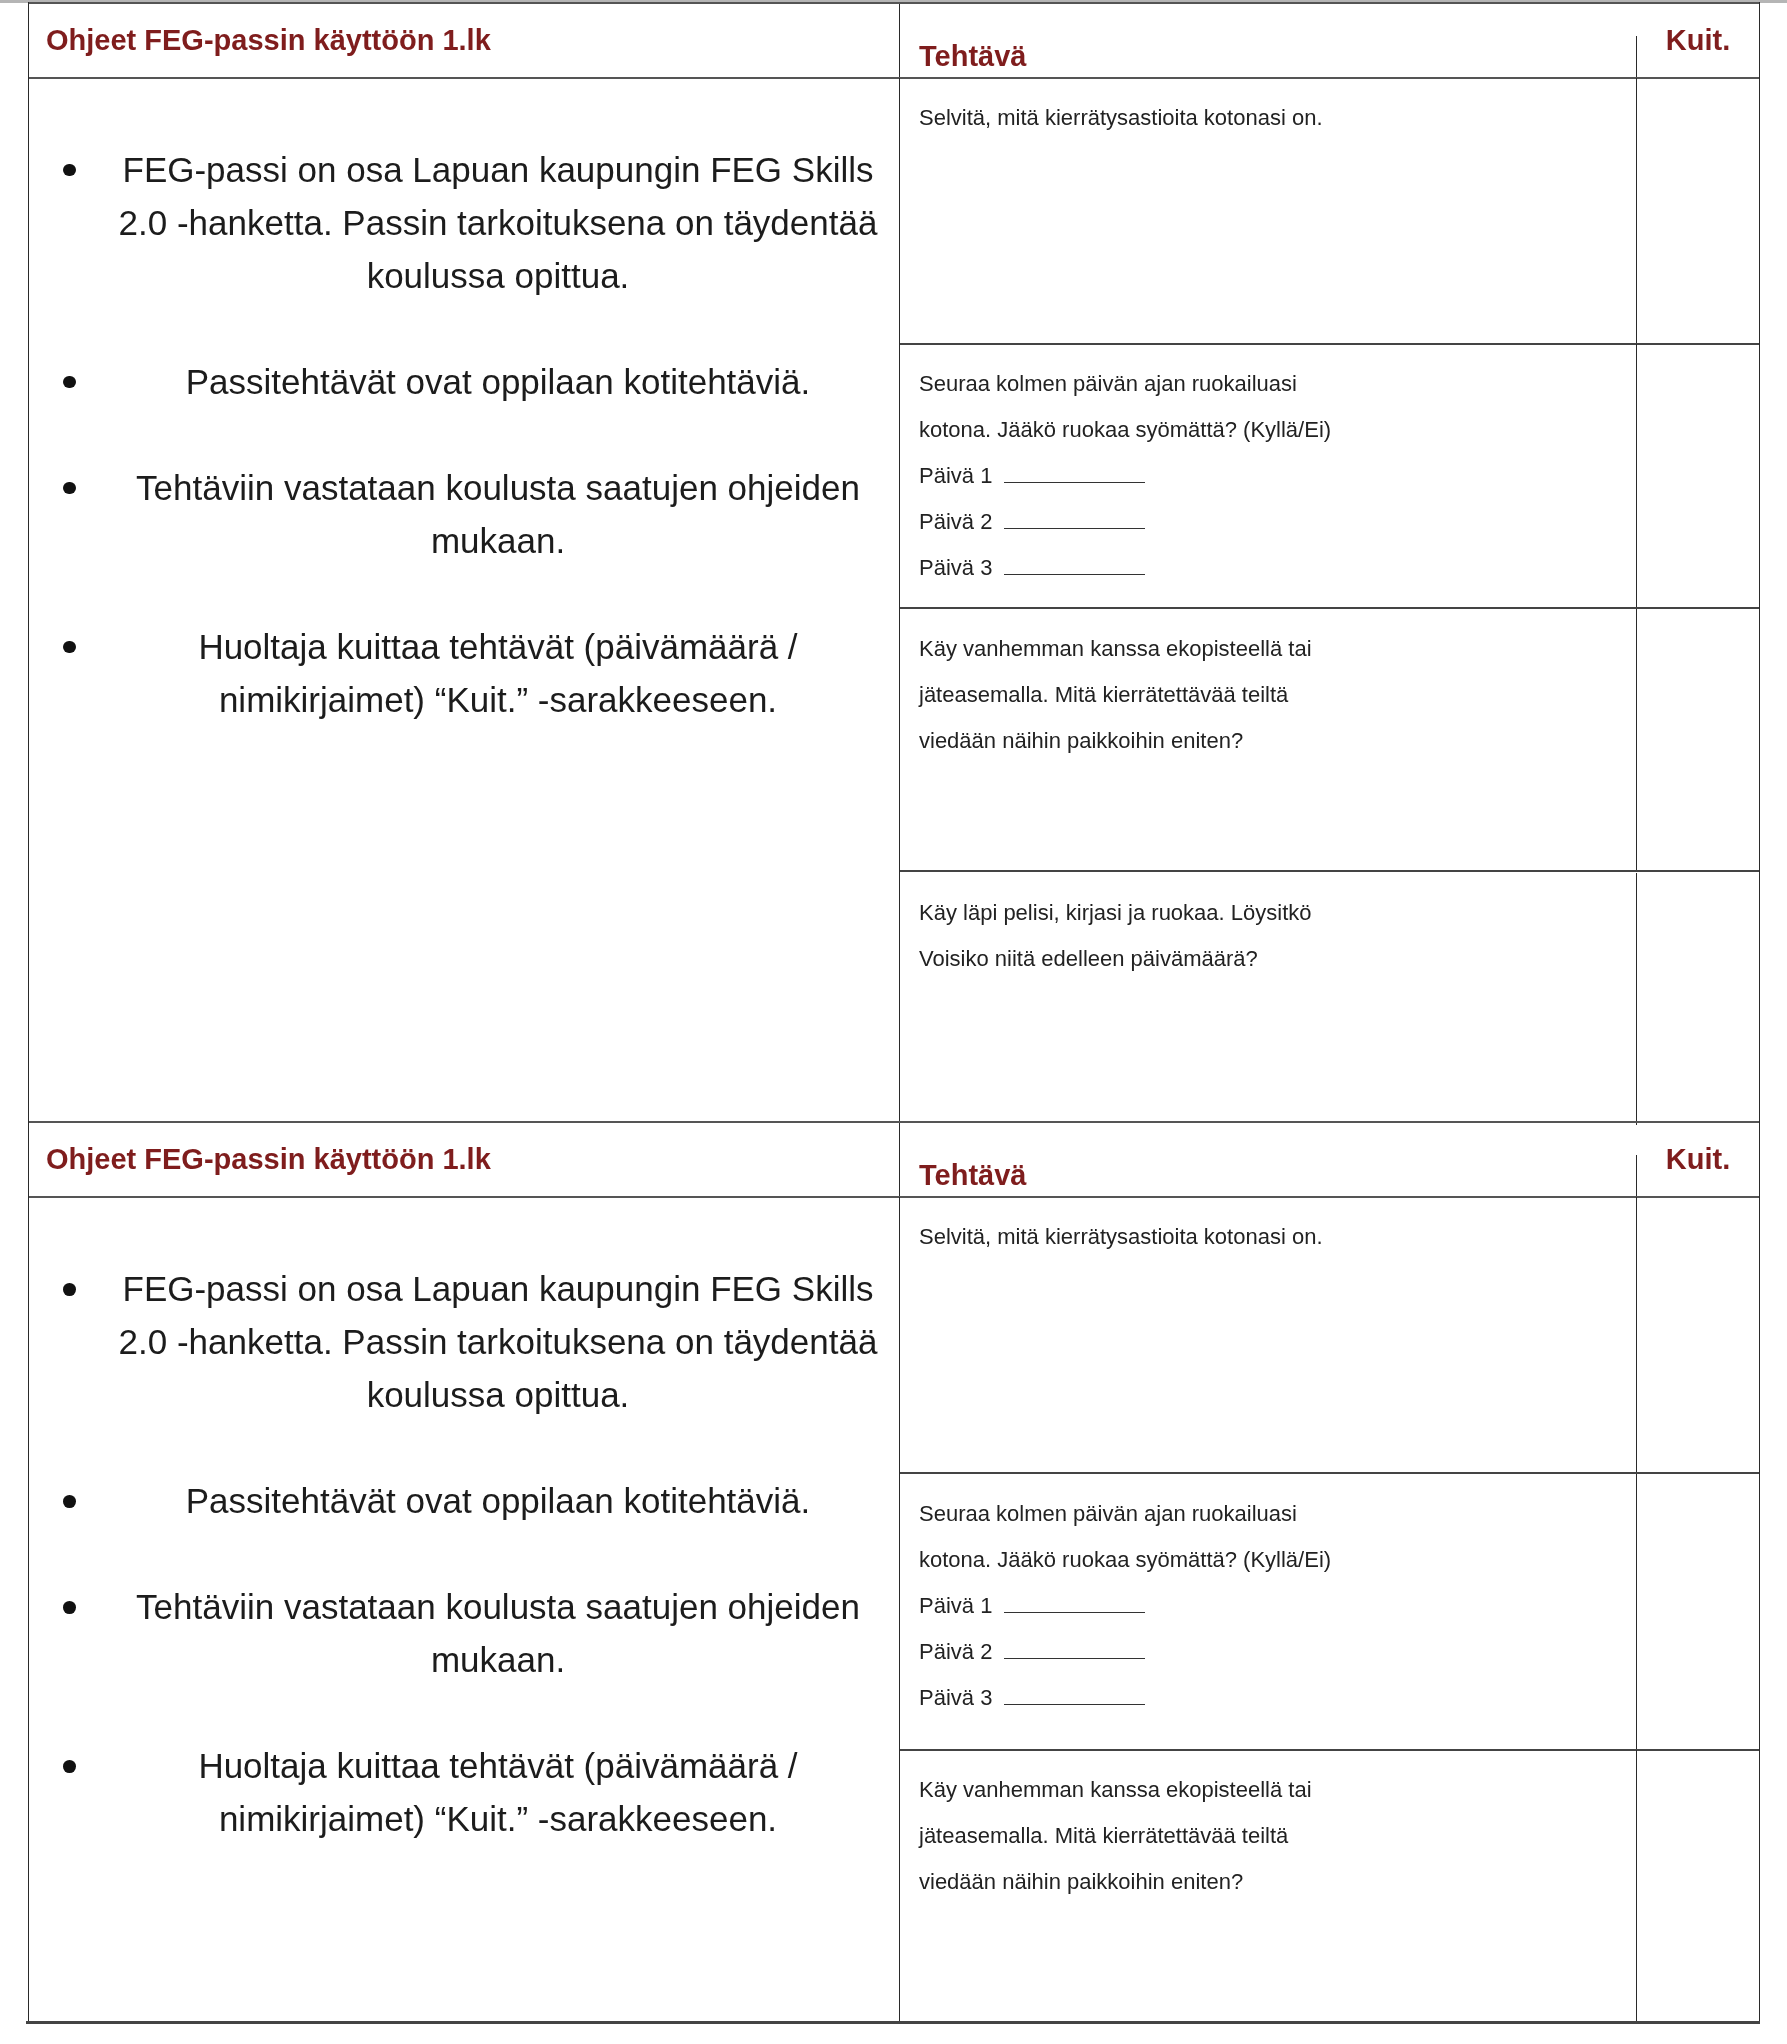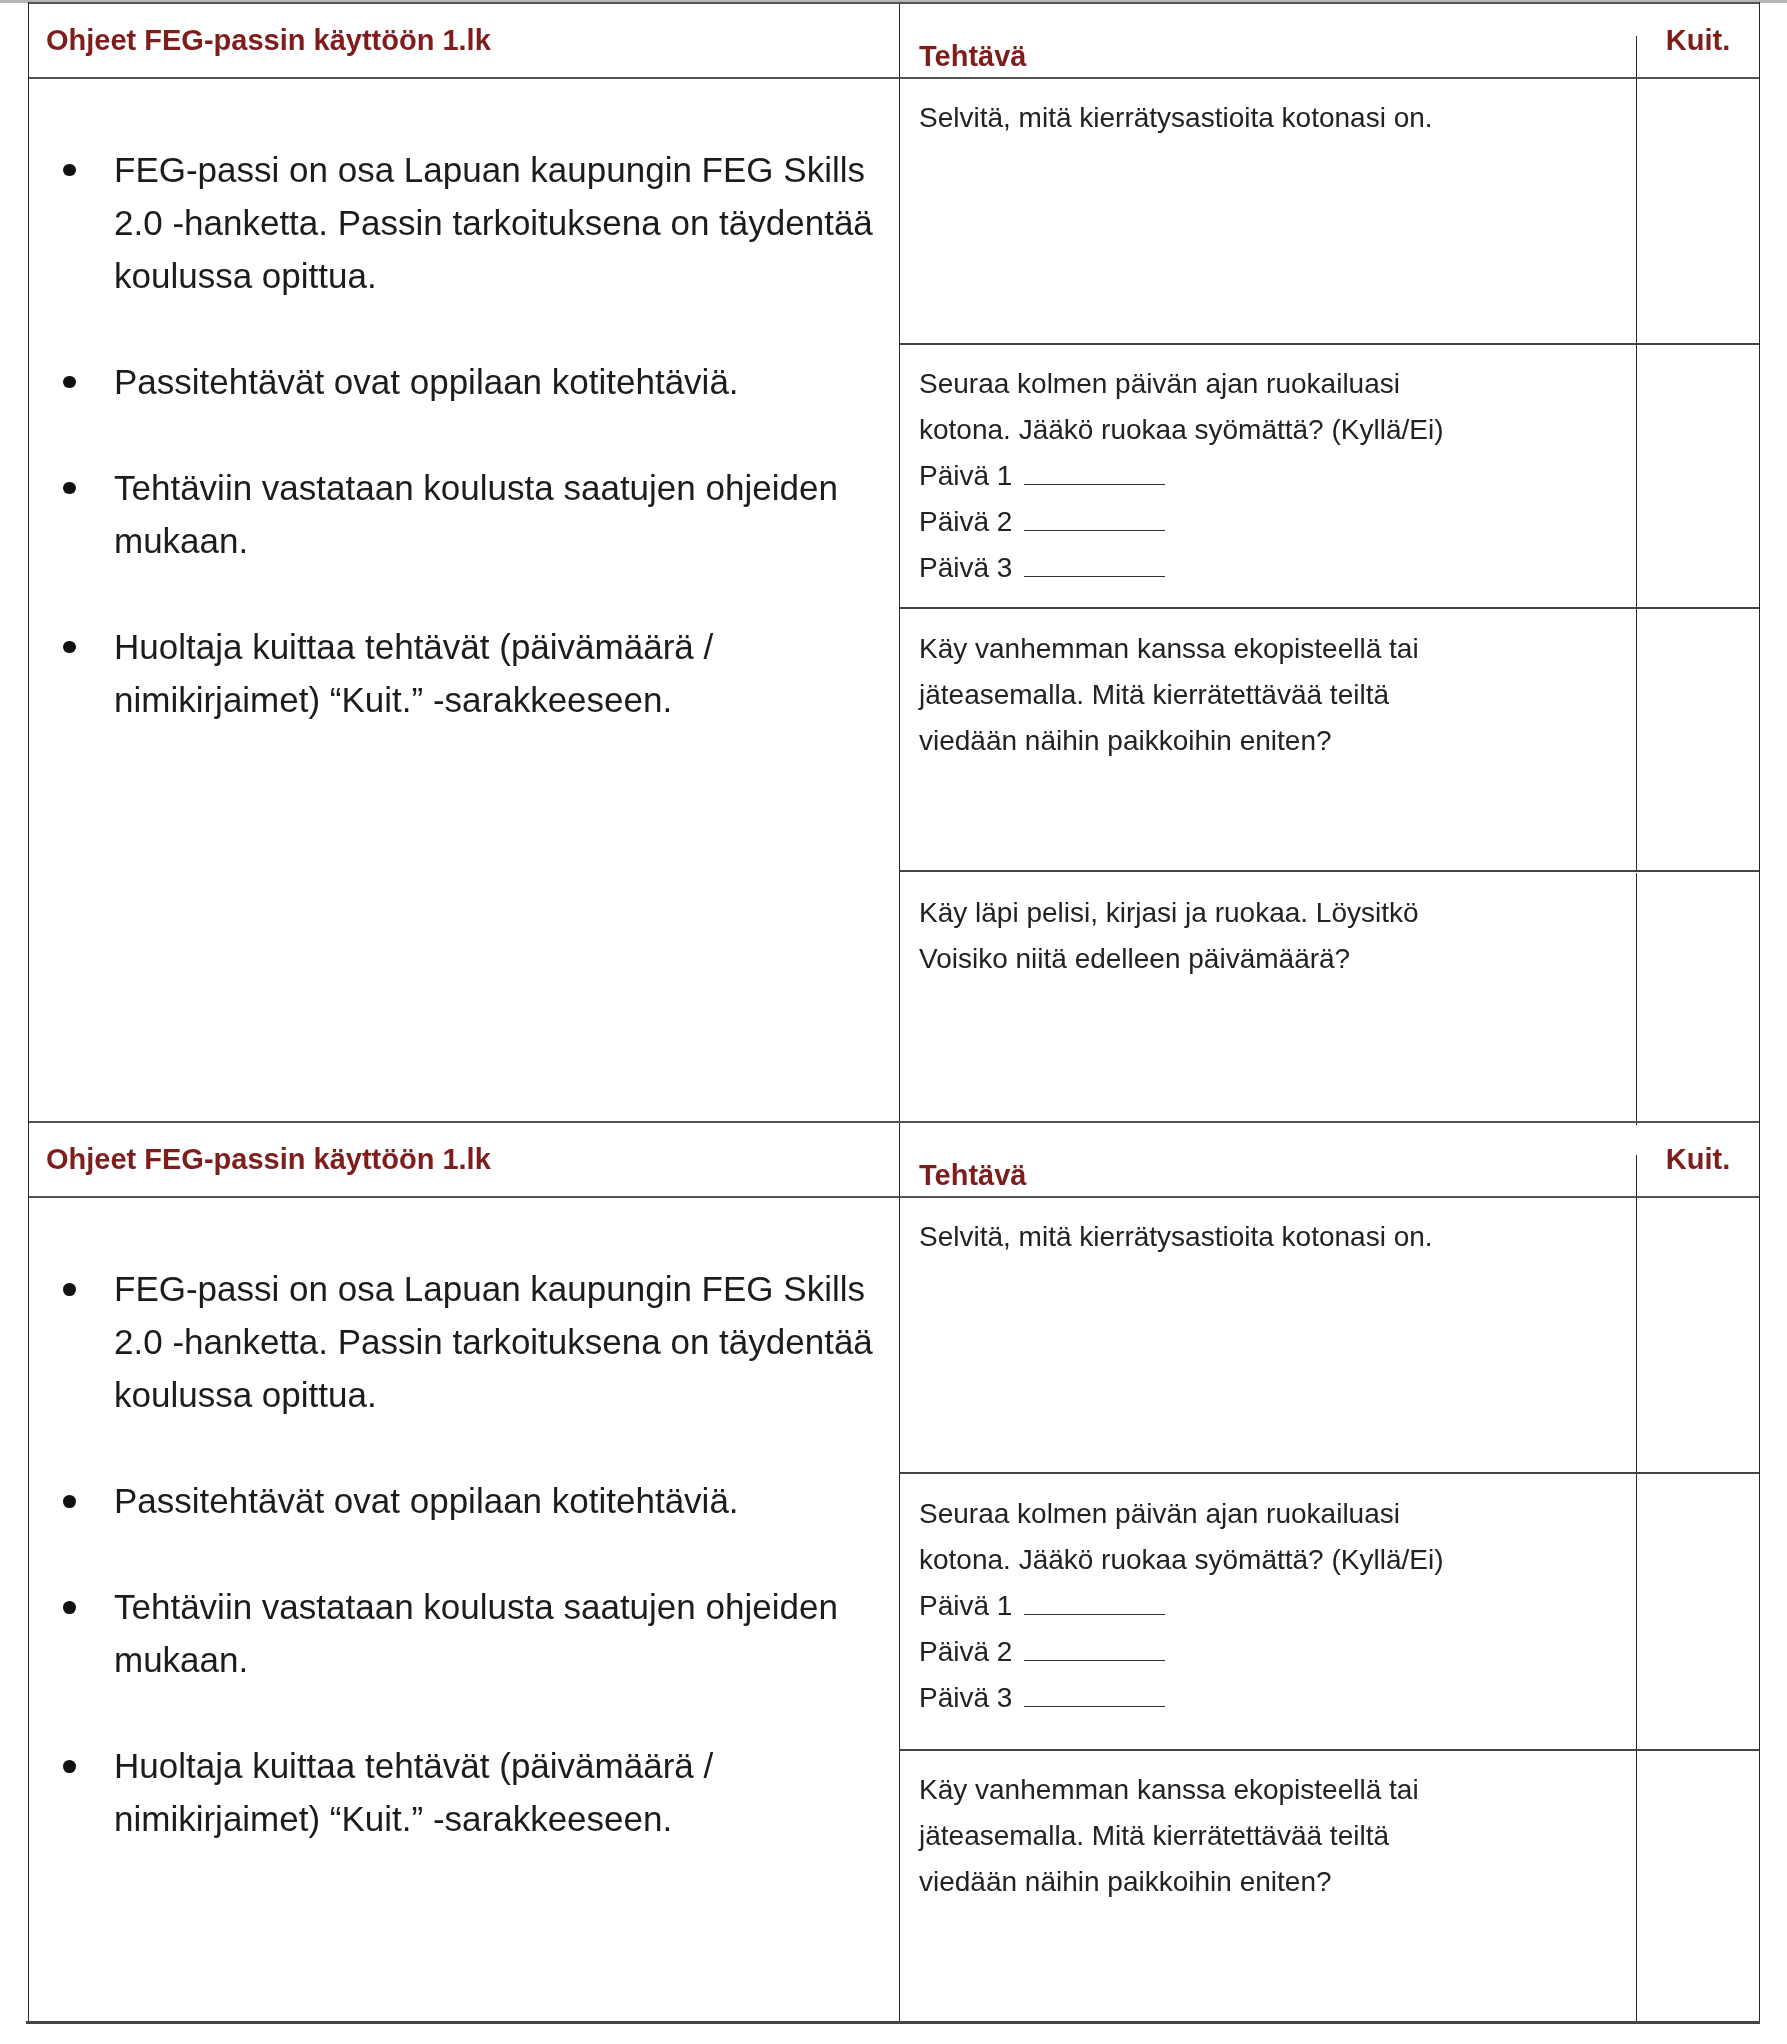--- a/index.html
+++ b/index.html
@@ -8,27 +8,27 @@
     font-family: "Liberation Sans", sans-serif; color: #1a1a1a;
   }
   .topstrip { position: absolute; left: 0; top: 0; width: 1787px; height: 3.4px; background: #b5b5b5; }
   .tbl { position: absolute; left: 28px; width: 1732px; box-sizing: border-box;
     border-left: 1.7px solid #2a2a2a; border-right: 1.7px solid #2a2a2a; }
   .hdr { position: absolute; left: 0; right: 0; border-top: 2.6px solid #555; border-bottom: 2.6px solid #555; display: flex; }
   .hdr .c { box-sizing: border-box; font-weight: bold; font-size: 29px; display: flex; align-items: center; color: #7f1d1d; }
   .c1 { width: 871px; padding-left: 17px; border-right: 1.7px solid #2a2a2a; }
   .c2 { width: 737px; padding-left: 19px; border-right: 1.7px solid #2a2a2a; margin-top: 32px; }
   .c3 { flex: 1; justify-content: center; }
-  .left { position: absolute; left: 0; width: 871px; box-sizing: border-box; border-right: 1.7px solid #2a2a2a; }
+  .left { position: absolute; left: 0; width: 871px; box-sizing: border-box; border-right: 1.7px solid #2a2a2a; text-align: center; }
   .left ul { margin: 0; padding: 0; list-style: none; }
   .left li { position: relative; padding-left: 85px; padding-right: 17px; font-size: 35px; line-height: 53px; color: #1c1c1c; }
   .left li .dot { position: absolute; left: 34px; top: 21px; width: 12.8px; height: 12.8px; border-radius: 50%; background: #111; }
   .task { position: absolute; left: 871px; width: 859px; box-sizing: border-box; display: flex; border-bottom: 2.6px solid #444; }
   .task.last { border-bottom: none; }
-  .task .txt { width: 737px; box-sizing: border-box; border-right: 1.7px solid #2a2a2a; padding: 17px 19px; font-size: 28px; line-height: 46px; color: #222; }
+  .task .txt { width: 737px; box-sizing: border-box; border-right: 1.7px solid #2a2a2a; padding: 17px 19px; font-size: 22px; line-height: 46px; color: #222; }
   .task .kuit { flex: 1; }
   .line { display: block; }
   .blank { display: inline-block; width: 141px; border-bottom: 1.7px solid #333; margin-left: 12px; height: 25.6px; vertical-align: baseline; }
   .bottomline { position: absolute; height: 3.4px; background: #444; }
 </style>
 </head>
 <body>
 
 <div class="topstrip"></div>
 

